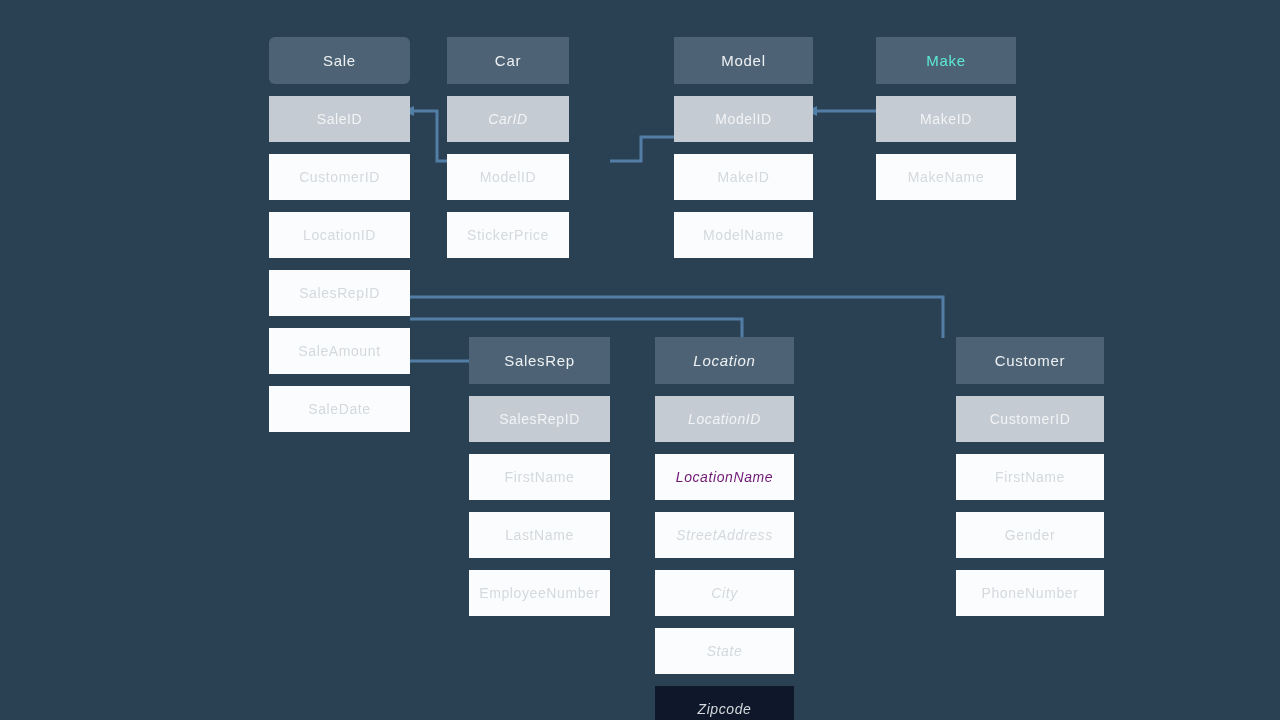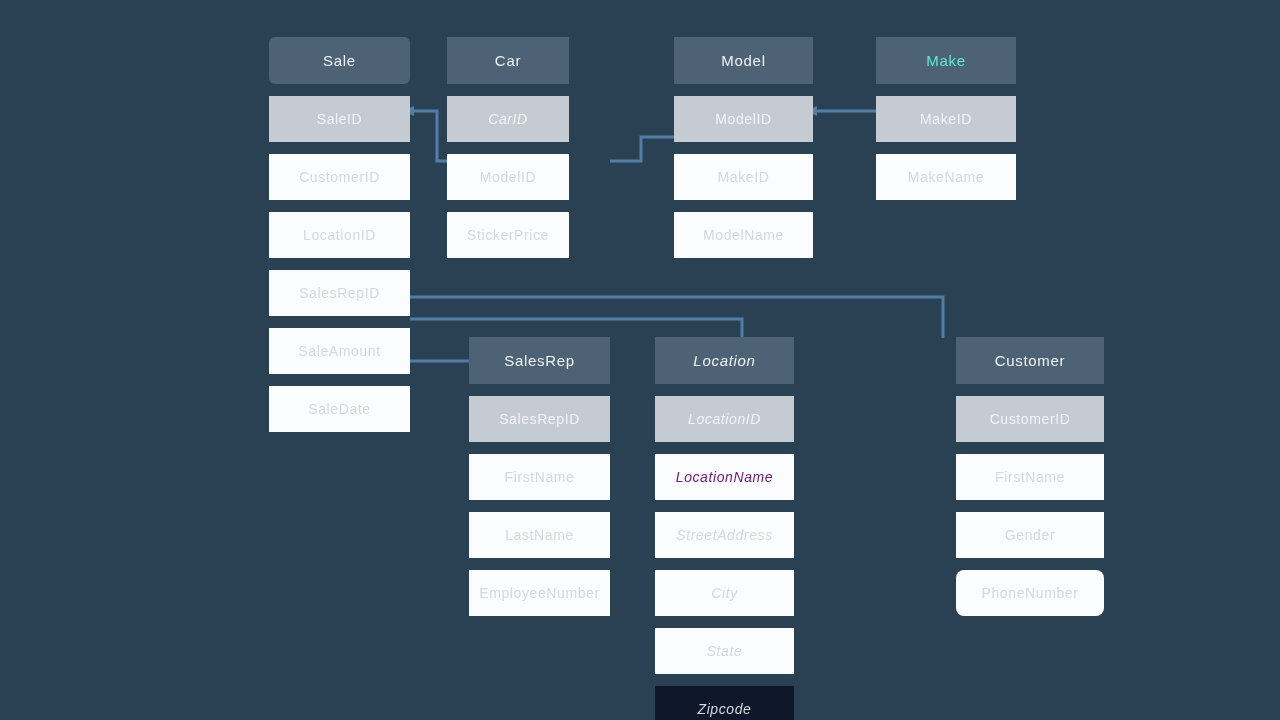--- a/index.html
+++ b/index.html
@@ -110,16 +110,16 @@
         <div class="db-row" style="background: rgb(251, 252, 253); color: rgb(212, 217, 221);">StreetAddress</div>
         <div class="db-row" style="background: rgb(251, 252, 253); color: rgb(212, 217, 221);">City</div>
         <div class="db-row" style="background: rgb(251, 252, 253); color: rgb(212, 217, 221);">State</div>
         <div class="db-row" style="background: #0f172a; color: rgb(212, 217, 221);">Zipcode</div>
       </div>
       <div class="db-table" style="left: 924px; top: 337px; width: 148px; padding-left: 32px;">
         <div class="db-header" style="background: rgb(77, 99, 117); color: rgb(238, 241, 243);">Customer</div>
         <div class="db-row pk" style="background: rgb(196, 203, 210); color: rgb(242, 244, 246);">CustomerID</div>
         <div class="db-row" style="background: rgb(251, 252, 253); color: rgb(212, 217, 221);">FirstName</div>
         <div class="db-row" style="background: rgb(251, 252, 253); color: rgb(212, 217, 221);">Gender</div>
-        <div class="db-row" style="background: rgb(251, 252, 253); color: rgb(212, 217, 221); border-radius: 8px;">PhoneNumber</div>
+        <div class="db-row" style="background: rgb(251, 252, 253); color: rgb(212, 217, 221);">PhoneNumber</div>
       </div>
     </div>
 </div>
 
 </body></html>

